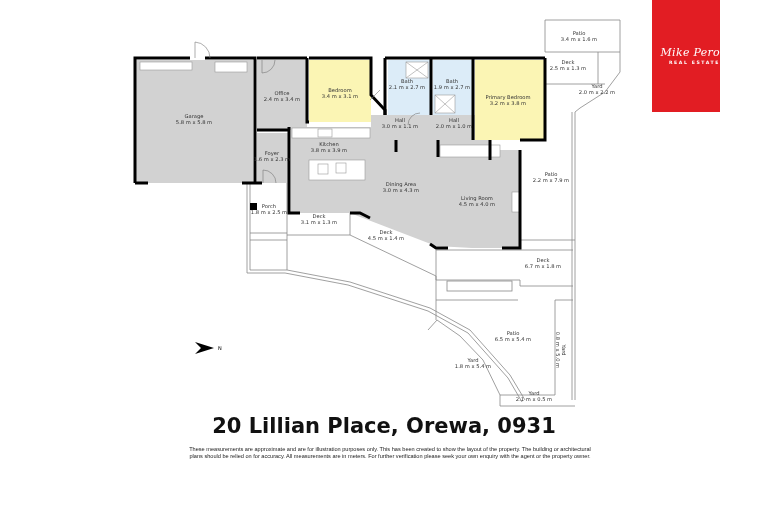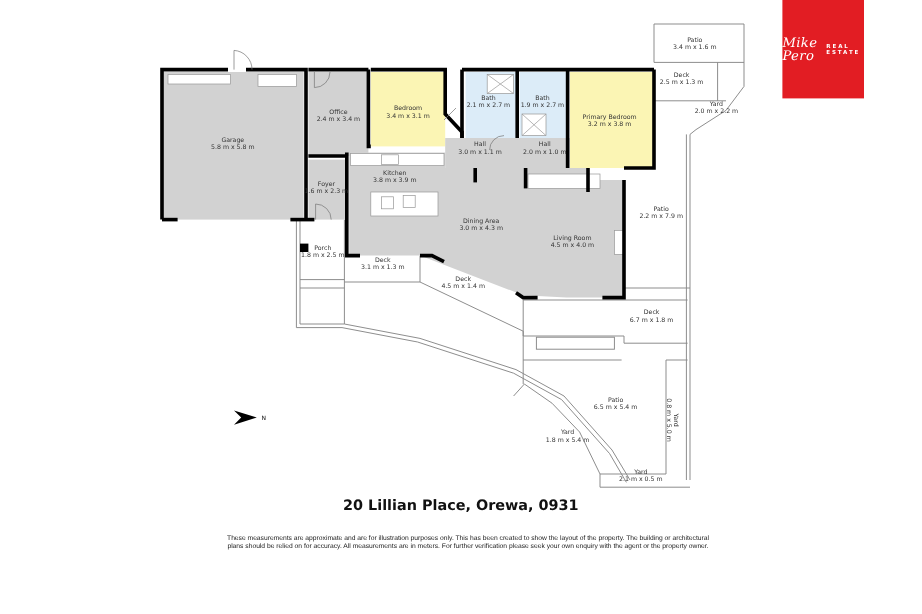--- a/index.html
+++ b/index.html
@@ -1,22 +1,22 @@
 <!DOCTYPE html>
 <html><head>
 <meta charset="utf-8">
 <style>
   html, body { margin: 0; padding: 0; background: #ffffff; }
   body { width: 768px; height: 512px; position: relative; overflow: hidden; font-family: "DejaVu Sans", sans-serif; }
   #plan { position: absolute; left: 0; top: 0; width: 768px; height: 512px; }
   .room-label { font-family: "DejaVu Sans", sans-serif; font-size: 5.2px; fill: #333; text-anchor: middle; }
-  .logo { position: absolute; left: 652px; top: 0px; width: 68px; height: 82px; background: #e21d23; color: #fff; display: flex; flex-direction: row; align-items: center; justify-content: center; }
+  .logo { position: absolute; left: 652px; top: 0px; width: 68px; height: 112px; background: #e21d23; color: #fff; display: flex; flex-direction: column; align-items: flex-end; justify-content: center; }
   .logo-script { font-family: "DejaVu Serif", serif; font-style: italic; font-size: 11px; letter-spacing: 0.3px; line-height: 1; }
   .logo-sub { font-family: "DejaVu Sans", sans-serif; font-size: 4.6px; letter-spacing: 1.6px; margin-top: 2px; font-weight: bold; }
-  .title { position: absolute; left: 0; width: 768px; top: 414px; text-align: center; font-family: "DejaVu Sans", sans-serif; font-weight: bold; font-size: 12px; color: #111; }
+  .title { position: absolute; left: 0; width: 768px; top: 414px; text-align: center; font-family: "DejaVu Sans", sans-serif; font-weight: bold; font-size: 21px; color: #111; }
   .disclaimer { position: absolute; left: 150px; width: 480px; top: 446px; text-align: center; font-family: "Liberation Sans", sans-serif; font-size: 5.6px; line-height: 7px; color: #222; }
 </style>
 </head>
 <body>
 
 <svg id="plan" viewBox="0 0 768 512" xmlns="http://www.w3.org/2000/svg">
 
   <g fill="none" stroke="#888" stroke-width="0.8">
 
     <polyline points="545,52 545,20 620,20 620,72 605,92 580,108 575,112 575,400"></polyline>

